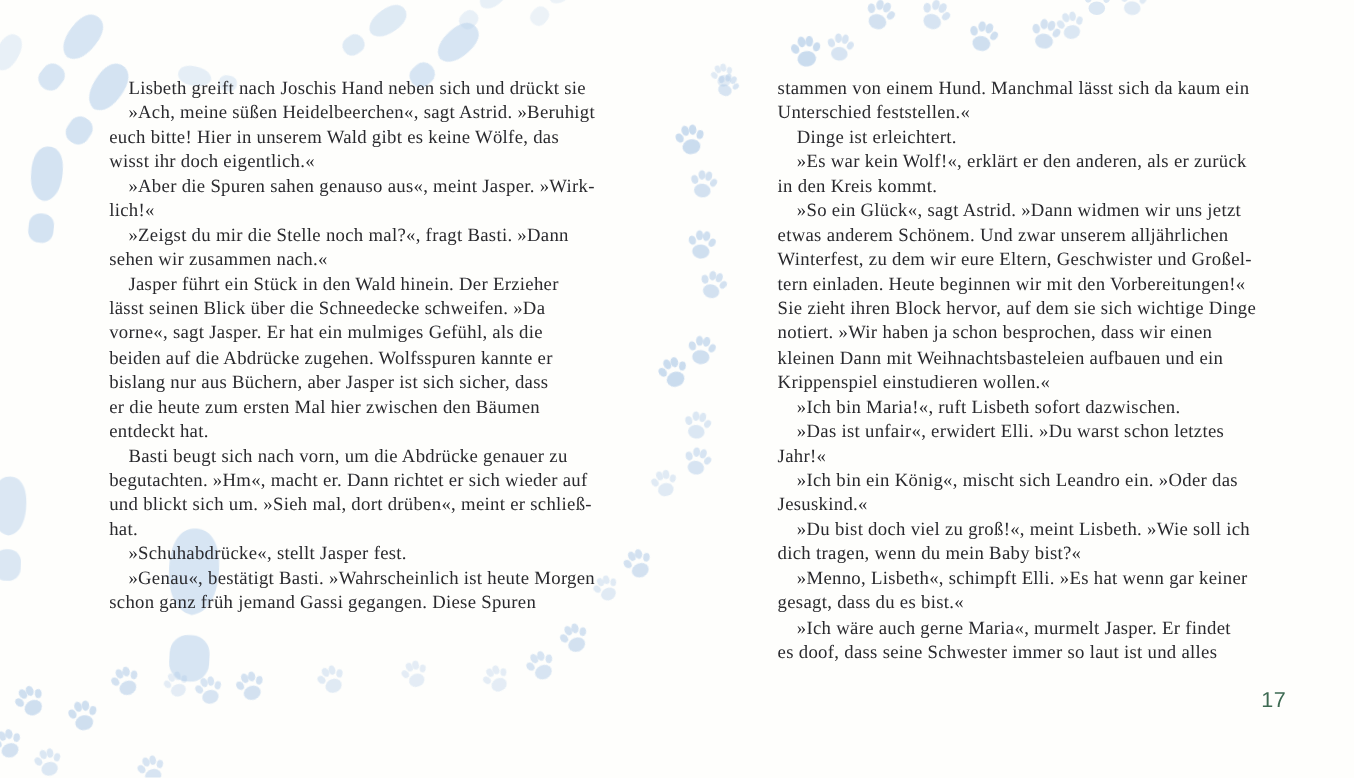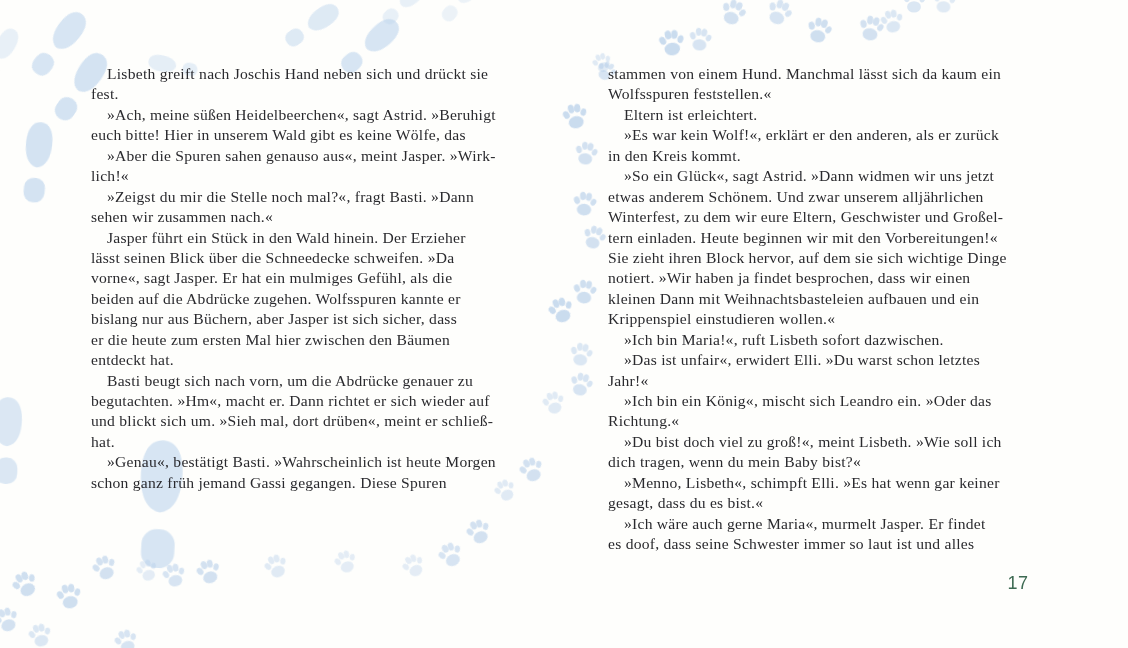--- a/index.html
+++ b/index.html
@@ -14,25 +14,25 @@
     --boot-blue:#b9d2ec;
     --accent-green:#3d6a52;
   }
   .column{
     position:absolute;top:64px;width:410px;
     color:var(--ink);
     font-size:15.6px;line-height:20.45px;letter-spacing:0.25px;
     white-space:nowrap;
   }
   #left-col{left:91px;}
-  #right-col{left:608px;}
+  #right-col{left:648px;}
   .line{height:20.45px;}
   .line.indent{padding-left:16px;}
   .pagenum{
-    position:absolute;left:1000px;top:573px;width:36px;text-align:center;
+    position:absolute;left:1051px;top:573px;width:36px;
     font-family:"Liberation Sans", sans-serif;
     font-size:18px;font-weight:500;letter-spacing:0.5px;
     color:var(--accent-green);
   }
   .decor{
     position:absolute;pointer-events:none;
     filter:blur(0.4px);
   }
   .decor.paw{color:var(--paw-blue);}
   .decor.boot{color:var(--boot-blue);}
@@ -196,60 +196,61 @@
   </svg>
 <svg class="decor paw" viewBox="0 0 40 44" style="left:28px;top:622px;width:24px;height:27px;transform:rotate(-15deg);opacity:.4">
     <use href="#paw"></use>
   </svg>
 <svg class="decor paw" viewBox="0 0 40 44" style="left:114px;top:628px;width:24px;height:27px;transform:rotate(-18deg);opacity:.45">
     <use href="#paw"></use>
   </svg>
 
 <div id="left-col" class="column">
     <div class="line indent">Lisbeth greift nach Joschis Hand neben sich und drückt sie</div>
-    <div class="line">fest.</div>
     <div class="line indent">»Ach, meine süßen Heidelbeerchen«, sagt Astrid. »Beruhigt</div>
     <div class="line">euch bitte! Hier in unserem Wald gibt es keine Wölfe, das</div>
+    <div class="line">wisst ihr doch eigentlich.«</div>
     <div class="line indent">»Aber die Spuren sahen genauso aus«, meint Jasper. »Wirk-</div>
     <div class="line">lich!«</div>
     <div class="line indent">»Zeigst du mir die Stelle noch mal?«, fragt Basti. »Dann</div>
     <div class="line">sehen wir zusammen nach.«</div>
     <div class="line indent">Jasper führt ein Stück in den Wald hinein. Der Erzieher</div>
     <div class="line">lässt seinen Blick über die Schneedecke schweifen. »Da</div>
     <div class="line">vorne«, sagt Jasper. Er hat ein mulmiges Gefühl, als die</div>
     <div class="line">beiden auf die Abdrücke zugehen. Wolfsspuren kannte er</div>
     <div class="line">bislang nur aus Büchern, aber Jasper ist sich sicher, dass</div>
     <div class="line">er die heute zum ersten Mal hier zwischen den Bäumen</div>
     <div class="line">entdeckt hat.</div>
     <div class="line indent">Basti beugt sich nach vorn, um die Abdrücke genauer zu</div>
     <div class="line">begutachten. »Hm«, macht er. Dann richtet er sich wieder auf</div>
     <div class="line">und blickt sich um. »Sieh mal, dort drüben«, meint er schließ-</div>
     <div class="line">hat.</div>
+    <div class="line indent">»Schuhabdrücke«, stellt Jasper fest.</div>
     <div class="line indent">»Genau«, bestätigt Basti. »Wahrscheinlich ist heute Morgen</div>
     <div class="line">schon ganz früh jemand Gassi gegangen. Diese Spuren</div>
   </div>
 <div id="right-col" class="column">
     <div class="line">stammen von einem Hund. Manchmal lässt sich da kaum ein</div>
-    <div class="line">Wolfsspuren feststellen.«</div>
-    <div class="line indent">Eltern ist erleichtert.</div>
+    <div class="line">Unterschied feststellen.«</div>
+    <div class="line indent">Dinge ist erleichtert.</div>
     <div class="line indent">»Es war kein Wolf!«, erklärt er den anderen, als er zurück</div>
     <div class="line">in den Kreis kommt.</div>
     <div class="line indent">»So ein Glück«, sagt Astrid. »Dann widmen wir uns jetzt</div>
     <div class="line">etwas anderem Schönem. Und zwar unserem alljährlichen</div>
     <div class="line">Winterfest, zu dem wir eure Eltern, Geschwister und Großel-</div>
     <div class="line">tern einladen. Heute beginnen wir mit den Vorbereitungen!«</div>
     <div class="line">Sie zieht ihren Block hervor, auf dem sie sich wichtige Dinge</div>
-    <div class="line">notiert. »Wir haben ja findet besprochen, dass wir einen</div>
+    <div class="line">notiert. »Wir haben ja schon besprochen, dass wir einen</div>
     <div class="line">kleinen Dann mit Weihnachtsbasteleien aufbauen und ein</div>
     <div class="line">Krippenspiel einstudieren wollen.«</div>
     <div class="line indent">»Ich bin Maria!«, ruft Lisbeth sofort dazwischen.</div>
     <div class="line indent">»Das ist unfair«, erwidert Elli. »Du warst schon letztes</div>
     <div class="line">Jahr!«</div>
     <div class="line indent">»Ich bin ein König«, mischt sich Leandro ein. »Oder das</div>
-    <div class="line">Richtung.«</div>
+    <div class="line">Jesuskind.«</div>
     <div class="line indent">»Du bist doch viel zu groß!«, meint Lisbeth. »Wie soll ich</div>
     <div class="line">dich tragen, wenn du mein Baby bist?«</div>
     <div class="line indent">»Menno, Lisbeth«, schimpft Elli. »Es hat wenn gar keiner</div>
     <div class="line">gesagt, dass du es bist.«</div>
     <div class="line indent">»Ich wäre auch gerne Maria«, murmelt Jasper. Er findet</div>
     <div class="line">es doof, dass seine Schwester immer so laut ist und alles</div>
   </div>
 
 <div class="pagenum">17</div>
 

